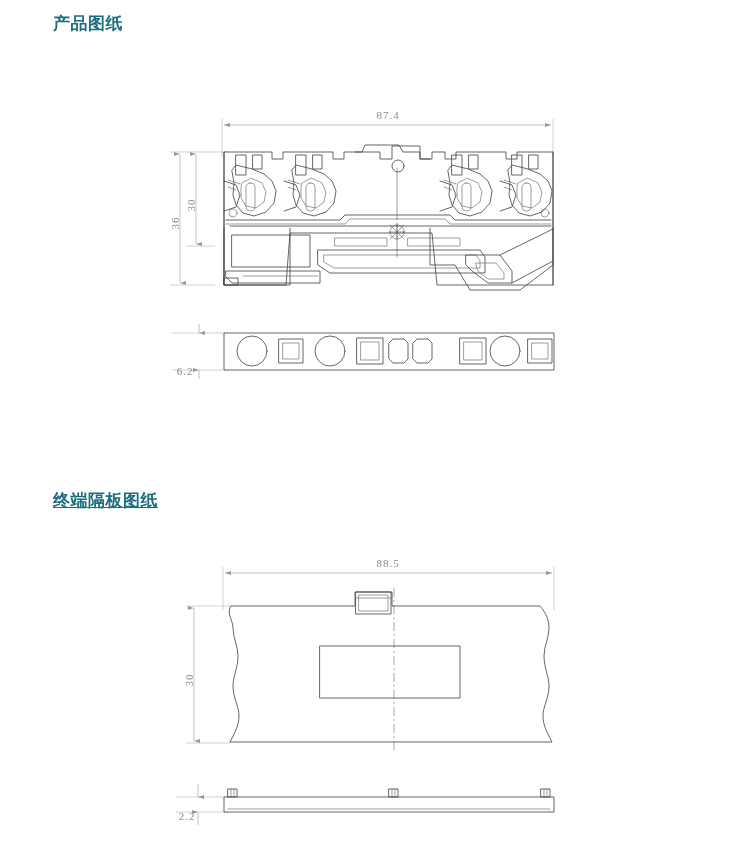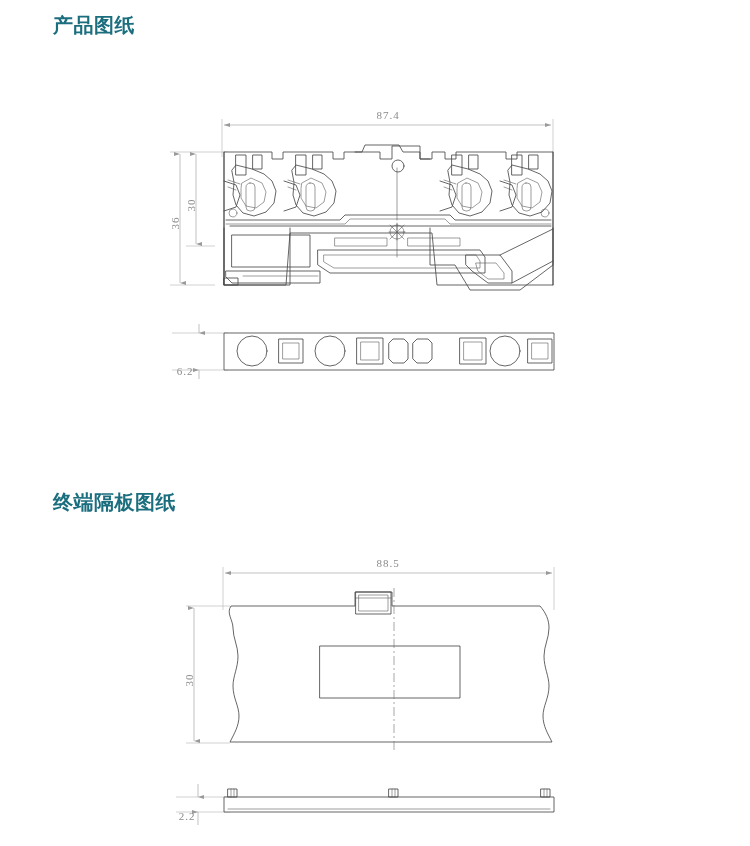--- a/index.html
+++ b/index.html
@@ -16,28 +16,28 @@
   }
   .page {
     position: relative;
     width: 750px;
     height: 846px;
     background: #ffffff;
   }
   .section-heading {
     position: absolute;
     font-family: "Liberation Sans", sans-serif;
-    font-size: 20px;
+    font-size: 17px;
     font-weight: 700;
     color: #1b6e7e;
     letter-spacing: 0.5px;
     white-space: nowrap;
   }
   #heading-product { left: 53px; top: 12px; }
-  #heading-separator { left: 53px; top: 489px; }
+  #heading-separator { left: 53px; top: 489px; text-decoration: underline; }
 
   .drawing-svg {
     position: absolute;
     left: 0;
     display: block;
   }
   #svg-product-drawing { top: 95px; }
   #svg-separator-drawing { top: 550px; }
 
   .dim-text {

